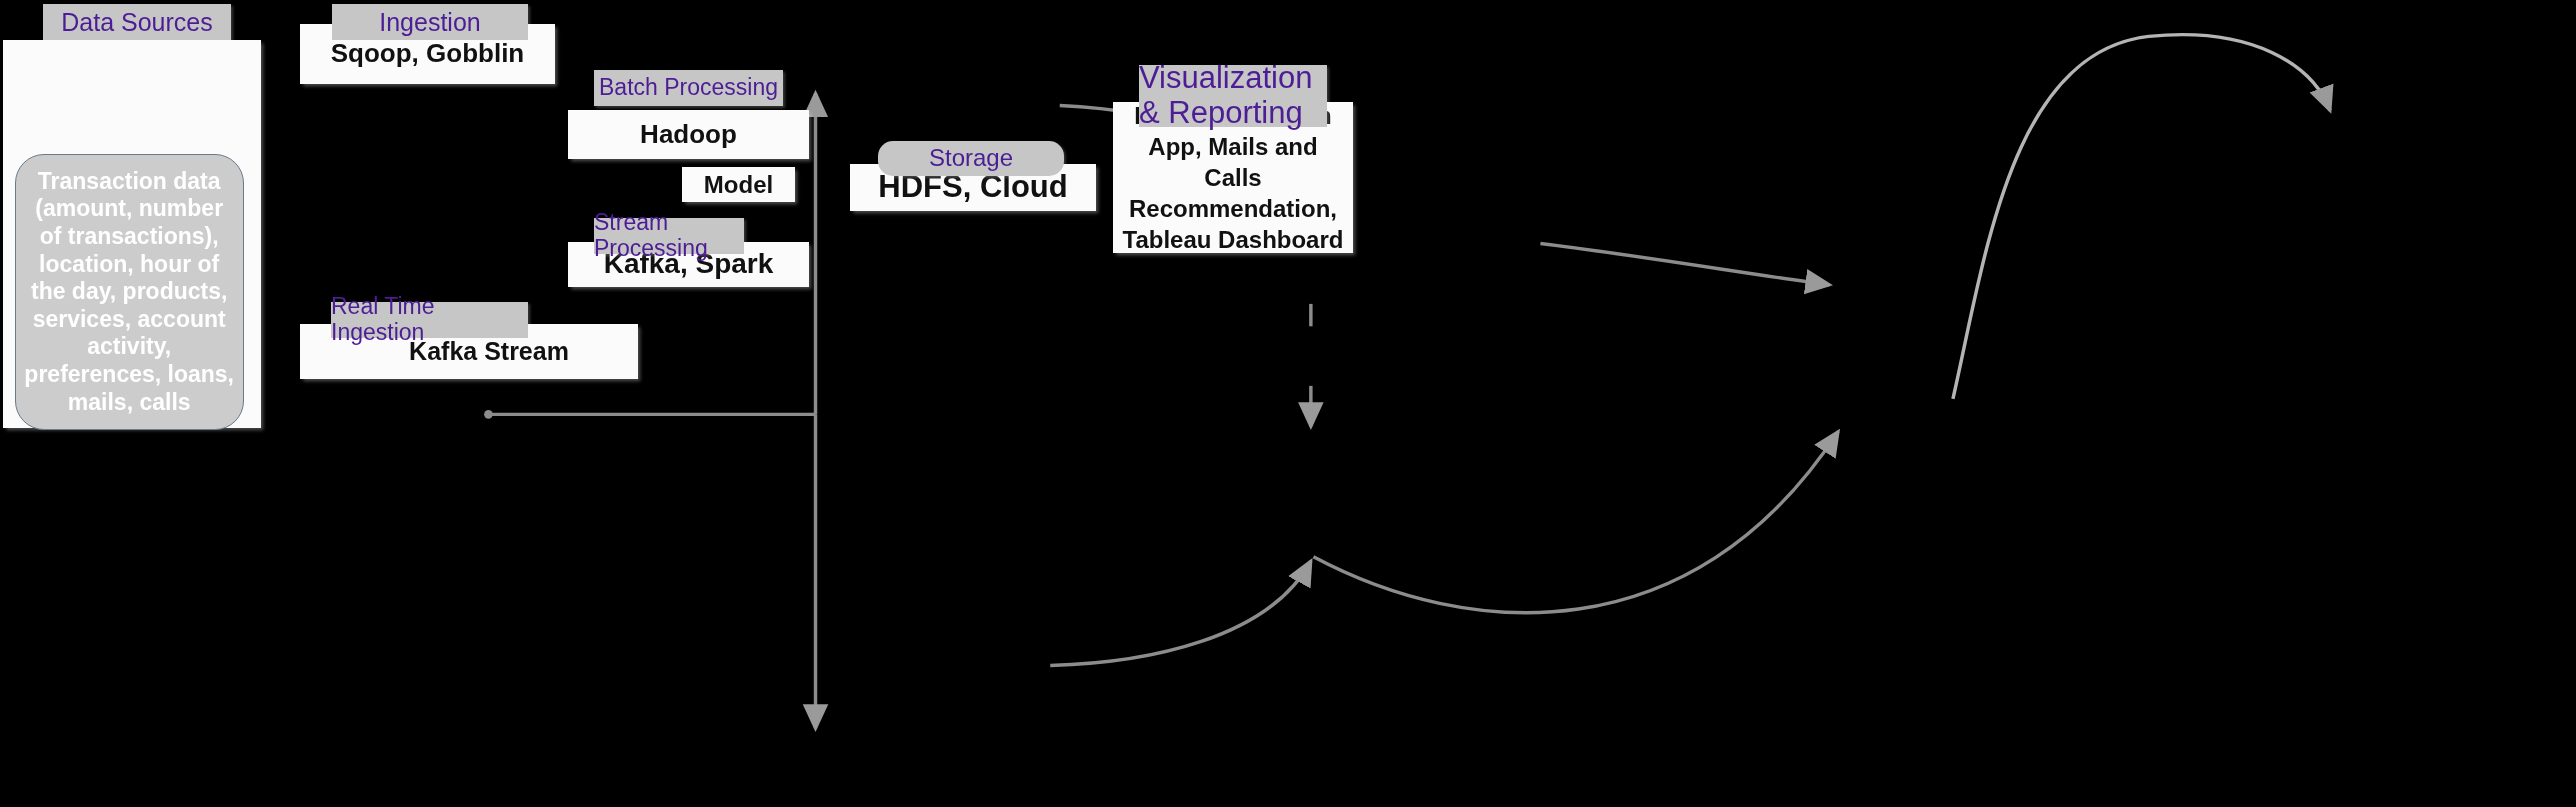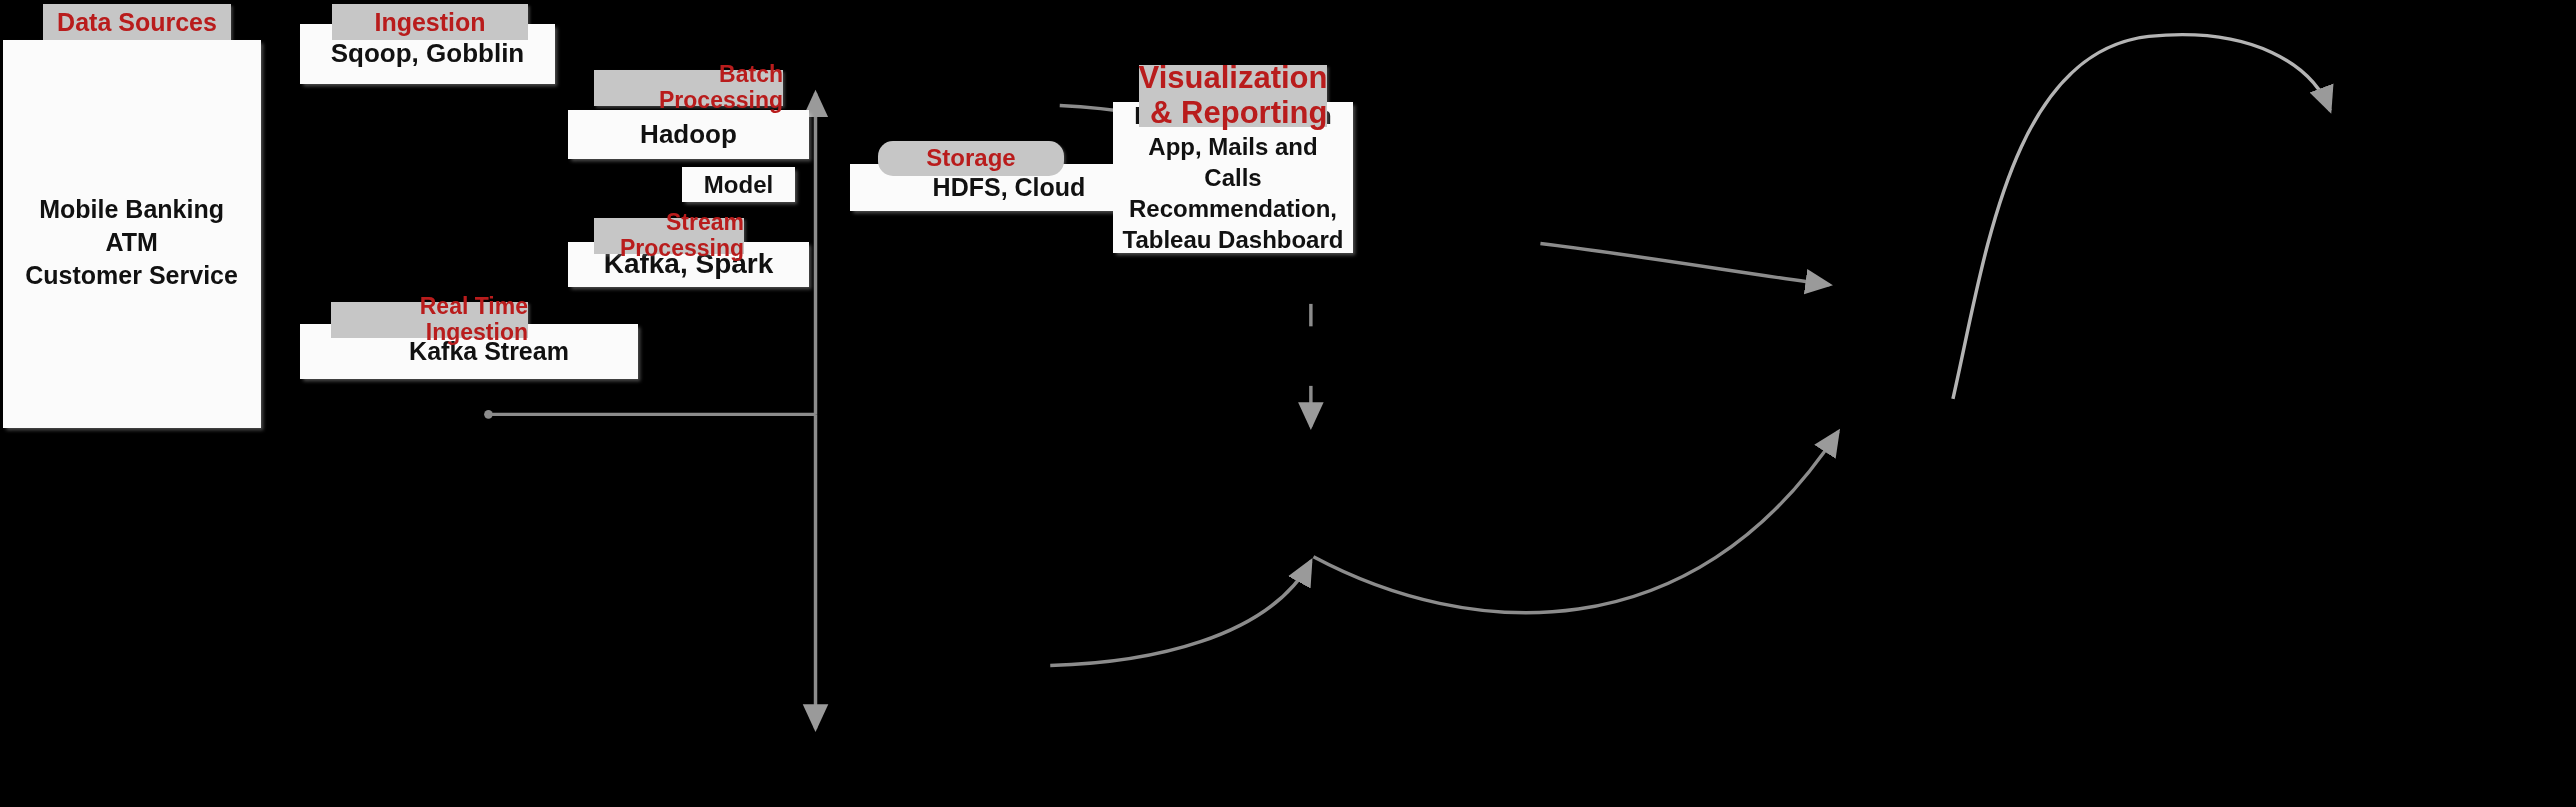--- a/index.html
+++ b/index.html
@@ -1,23 +1,23 @@
 <!DOCTYPE html>
 <html style="font-size:14px"><head>
 <meta charset="utf-8">
 <style>
   html,body{margin:0;padding:0;background:#000;}
   body{font-family:"Liberation Sans",sans-serif;}
   #stage{position:relative;width:2576px;height:808px;background:#000000;overflow:hidden;}
 
   svg.edges{position:absolute;left:0;top:0;width:2576px;height:808px;pointer-events:none;}
   .hdr{
-    position:absolute;background:#c6c6c6;color:#b91c1c;
-    display:flex;align-items:center;justify-content:center;text-align:right;
-    font-weight:700;line-height:1.12;
+    position:absolute;background:#c6c6c6;color:#4c1d95;
+    display:flex;align-items:center;justify-content:center;text-align:left;
+    font-weight:400;line-height:1.12;
     box-shadow:1.7px 1.7px 2.6px rgba(255,255,255,0.22);
     z-index:3;
   }
   .body{
     position:absolute;background:#fbfbfb;color:#111111;
     display:flex;align-items:center;justify-content:center;text-align:center;
     font-weight:700;line-height:1.30;
     box-shadow:2.6px 2.6px 3.5px rgba(255,255,255,0.30);
     z-index:2;
   }
@@ -50,21 +50,21 @@
   
   #sp-hdr{left:594px;top:218px;width:150px;height:36px;font-size:23px;}
   #sp-body{left:568px;top:242px;width:241px;height:45px;font-size:28px;}
 
   
   #rt-hdr{left:331px;top:302px;width:197px;height:36px;font-size:23px;}
   #rt-body{left:300px;top:324px;width:298px;height:55px;font-size:25px;padding-left:40px;}
 
   
   #st-hdr{left:878px;top:141px;width:186px;height:35px;font-size:24px;border-radius:15px;}
-  #st-body{left:850px;top:164px;width:246px;height:47px;font-size:25px;padding-left:36px;}
+  #st-body{left:850px;top:164px;width:246px;height:47px;font-size:31px;}
 
   
   #vz-hdr{left:1139px;top:65px;width:188px;height:62px;font-size:31px;}
   #vz-body{left:1113px;top:102px;width:240px;height:151px;font-size:24px;}
 </style>
 </head>
 <body>
 
 <div id="stage">
 
@@ -94,20 +94,21 @@
 
     <path d="M2263,462 C2300,300 2330,60 2490,42 C2610,30 2680,75 2700,128" stroke="#b4b4b4" stroke-width="4" fill="none" marker-end="url(#ah)"></path>
   </svg>
 
   <div class="hdr" id="ds-hdr">Data Sources</div>
   <div class="body" id="ds-body">
     <div id="ds-lines" style="white-space:pre-line;">Mobile Banking
 ATM
 Customer Service</div>
   </div>
+  <div id="ds-sub">Transaction data (amount, number of transactions), location, hour of the day, products, services, account activity, preferences, loans, mails, calls</div>
 
   <div class="hdr" id="ing-hdr">Ingestion</div>
   <div class="body" id="ing-body">
     <div class="txt">Sqoop, Gobblin</div>
   </div>
 
   <div class="hdr" id="bp-hdr">Batch Processing</div>
   <div class="body" id="bp-body">
     <div class="txt">Hadoop</div>
   </div>

